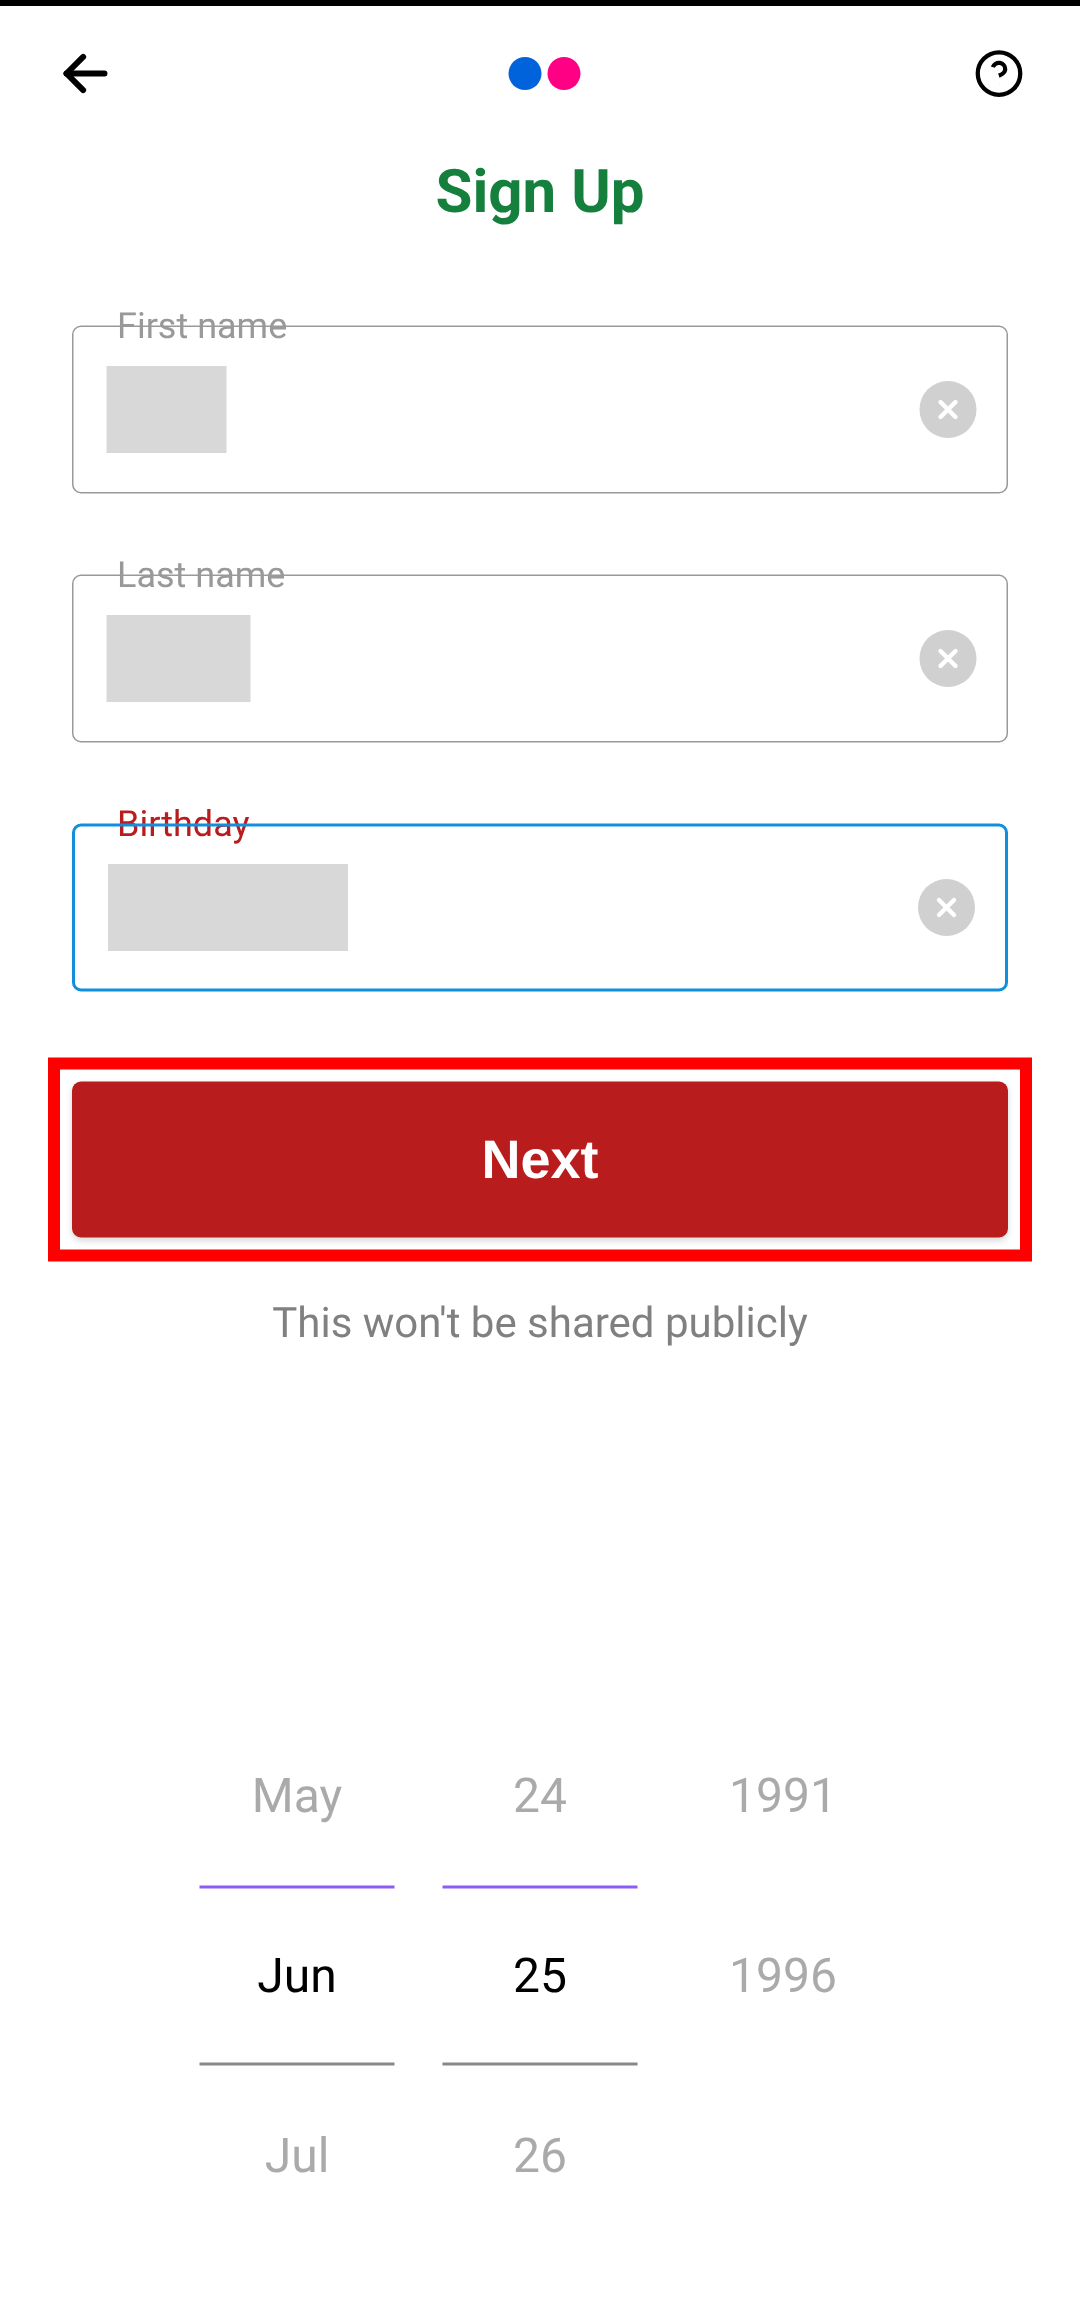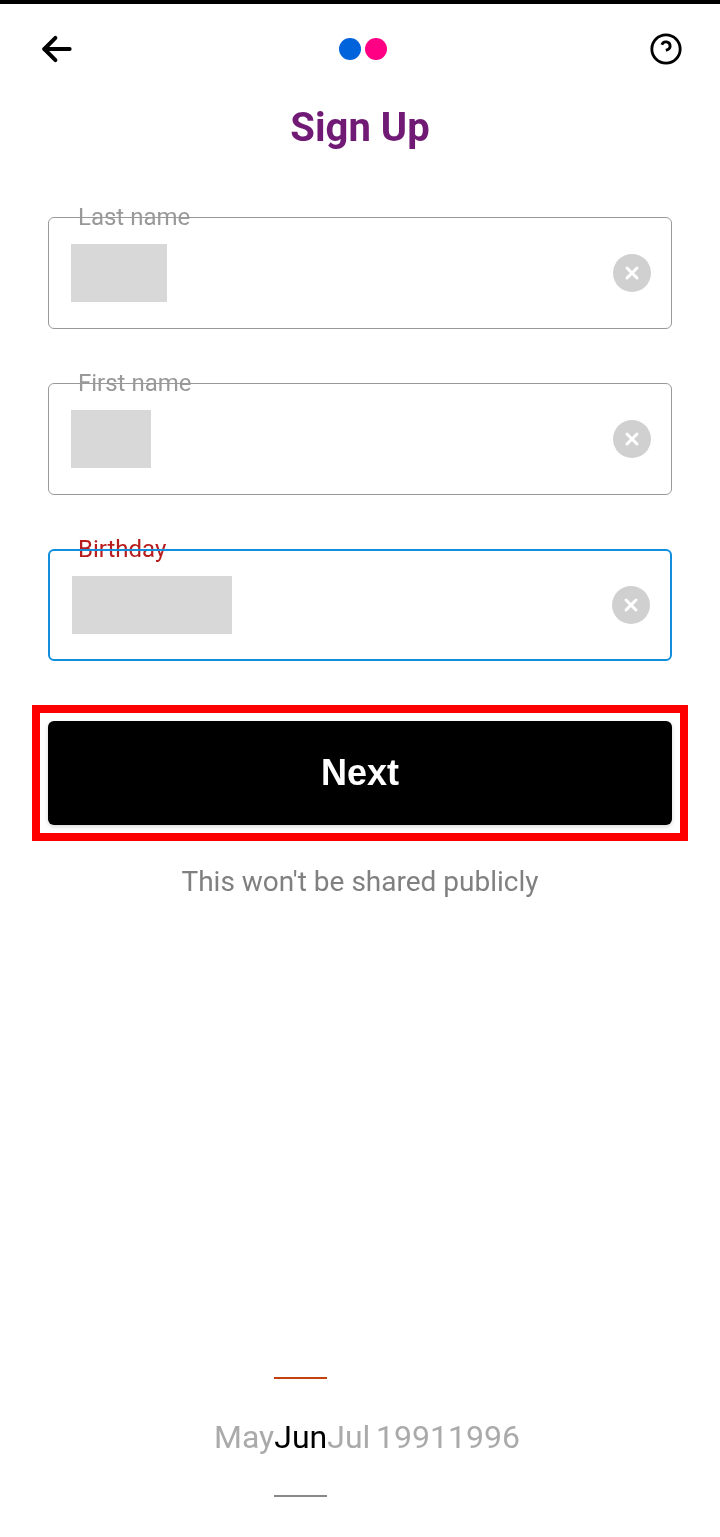--- a/index.html
+++ b/index.html
@@ -54,21 +54,21 @@
       height: 36px;
       display: flex;
       align-items: center;
       justify-content: center;
       cursor: pointer;
     }
     .page-title {
       text-align: center;
       font-size: 40px;
       font-weight: 700;
-      color: #701a75;
+      color: #15803d;
       margin-top: 22px;
       margin-bottom: 66px;
     }
     .form-container {
       padding: 0 48px;
     }
     .field-wrapper {
       position: relative;
       margin-bottom: 54px;
     }
@@ -126,21 +126,21 @@
     .next-button-frame {
       border: 8px solid #ff0000;
       padding: 8px;
       margin-top: -10px;
       margin-left: -16px;
       margin-right: -16px;
     }
     .next-button {
       width: 100%;
       height: 104px;
-      background: #000000;
+      background: #b91c1c;
       border: none;
       border-radius: 6px;
       color: #fff;
       font-size: 36px;
       font-weight: 600;
       cursor: pointer;
       box-shadow: 0 2px 4px rgba(0,0,0,0.15);
     }
     .privacy-text {
       text-align: center;
@@ -154,37 +154,37 @@
       left: 0;
       right: 0;
       display: flex;
       justify-content: center;
       gap: 32px;
       padding-bottom: 40px;
     }
     .picker-column {
       width: 130px;
       display: flex;
-      flex-direction: row;
+      flex-direction: column;
     }
     .picker-item {
       height: 120px;
       display: flex;
       align-items: center;
       justify-content: center;
       font-size: 32px;
       width: 100%;
     }
     .picker-item-prev, .picker-item-next {
       color: #aaa;
     }
     .picker-item-current {
       color: #000;
       font-weight: 400;
-      border-top: 2px solid #c2410c;
+      border-top: 2px solid #8b5cf6;
       border-bottom: 2px solid #888;
     }
     .picker-column.year .picker-item-current {
       width: 130px;
     }
   </style>
 </head>
 <body>
 
 <div class="top-border"></div>
@@ -205,48 +205,48 @@
       <circle cx="12" cy="12" r="10"></circle>
       <path d="M9.09 9a3 3 0 0 1 5.83 1c0 2-3 3-3 3"></path>
       <line x1="12" y1="17" x2="12.01" y2="17"></line>
     </svg>
   </div>
 </div>
 
 <h1 class="page-title">Sign Up</h1>
 
 <div class="form-container">
+
+  <div class="field-wrapper">
+    <div class="field-label">First name</div>
+    <div class="field-box">
+      <div class="redacted-block redacted-small"></div>
+      <div class="clear-btn">
+        <svg width="20" height="20" viewBox="0 0 24 24" fill="none" stroke="#fff" stroke-width="3.5" stroke-linecap="round">
+          <line x1="18" y1="6" x2="6" y2="18"></line>
+          <line x1="6" y1="6" x2="18" y2="18"></line>
+        </svg>
+      </div>
+    </div>
+  </div>
 
   <div class="field-wrapper">
     <div class="field-label">Last name</div>
     <div class="field-box">
       <div class="redacted-block redacted-medium"></div>
       <div class="clear-btn">
         <svg width="20" height="20" viewBox="0 0 24 24" fill="none" stroke="#fff" stroke-width="3.5" stroke-linecap="round">
           <line x1="18" y1="6" x2="6" y2="18"></line>
           <line x1="6" y1="6" x2="18" y2="18"></line>
         </svg>
       </div>
     </div>
   </div>
 
   <div class="field-wrapper">
-    <div class="field-label">First name</div>
-    <div class="field-box">
-      <div class="redacted-block redacted-small"></div>
-      <div class="clear-btn">
-        <svg width="20" height="20" viewBox="0 0 24 24" fill="none" stroke="#fff" stroke-width="3.5" stroke-linecap="round">
-          <line x1="18" y1="6" x2="6" y2="18"></line>
-          <line x1="6" y1="6" x2="18" y2="18"></line>
-        </svg>
-      </div>
-    </div>
-  </div>
-
-  <div class="field-wrapper">
     <div class="field-label field-label-active">Birthday</div>
     <div class="field-box field-box-active">
       <div class="redacted-block redacted-large"></div>
       <div class="clear-btn">
         <svg width="20" height="20" viewBox="0 0 24 24" fill="none" stroke="#fff" stroke-width="3.5" stroke-linecap="round">
           <line x1="18" y1="6" x2="6" y2="18"></line>
           <line x1="6" y1="6" x2="18" y2="18"></line>
         </svg>
       </div>
     </div>
@@ -259,17 +259,22 @@
   <p class="privacy-text">This won't be shared publicly</p>
 
 </div>
 
 <div class="date-picker">
   <div class="picker-column">
     <div class="picker-item picker-item-prev">May</div>
     <div class="picker-item picker-item-current">Jun</div>
     <div class="picker-item picker-item-next">Jul</div>
   </div>
+  <div class="picker-column">
+    <div class="picker-item picker-item-prev">24</div>
+    <div class="picker-item picker-item-current">25</div>
+    <div class="picker-item picker-item-next">26</div>
+  </div>
   <div class="picker-column year">
     <div class="picker-item picker-item-prev">1991</div>
     <div class="picker-item picker-item-next">1996</div>
   </div>
 </div>
 
 </body></html>

